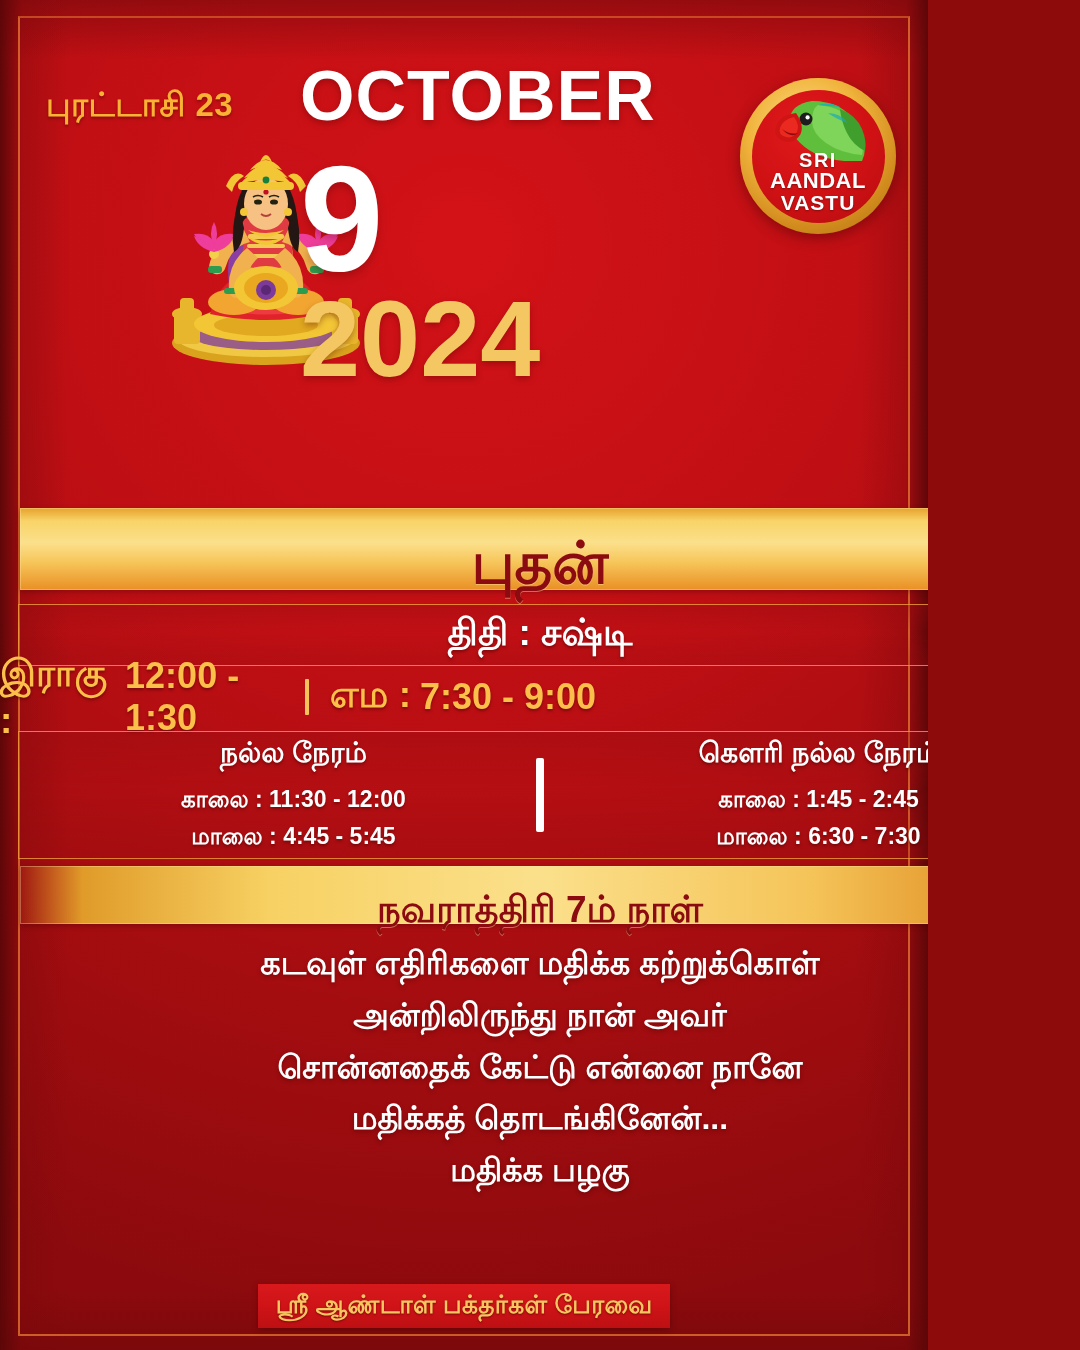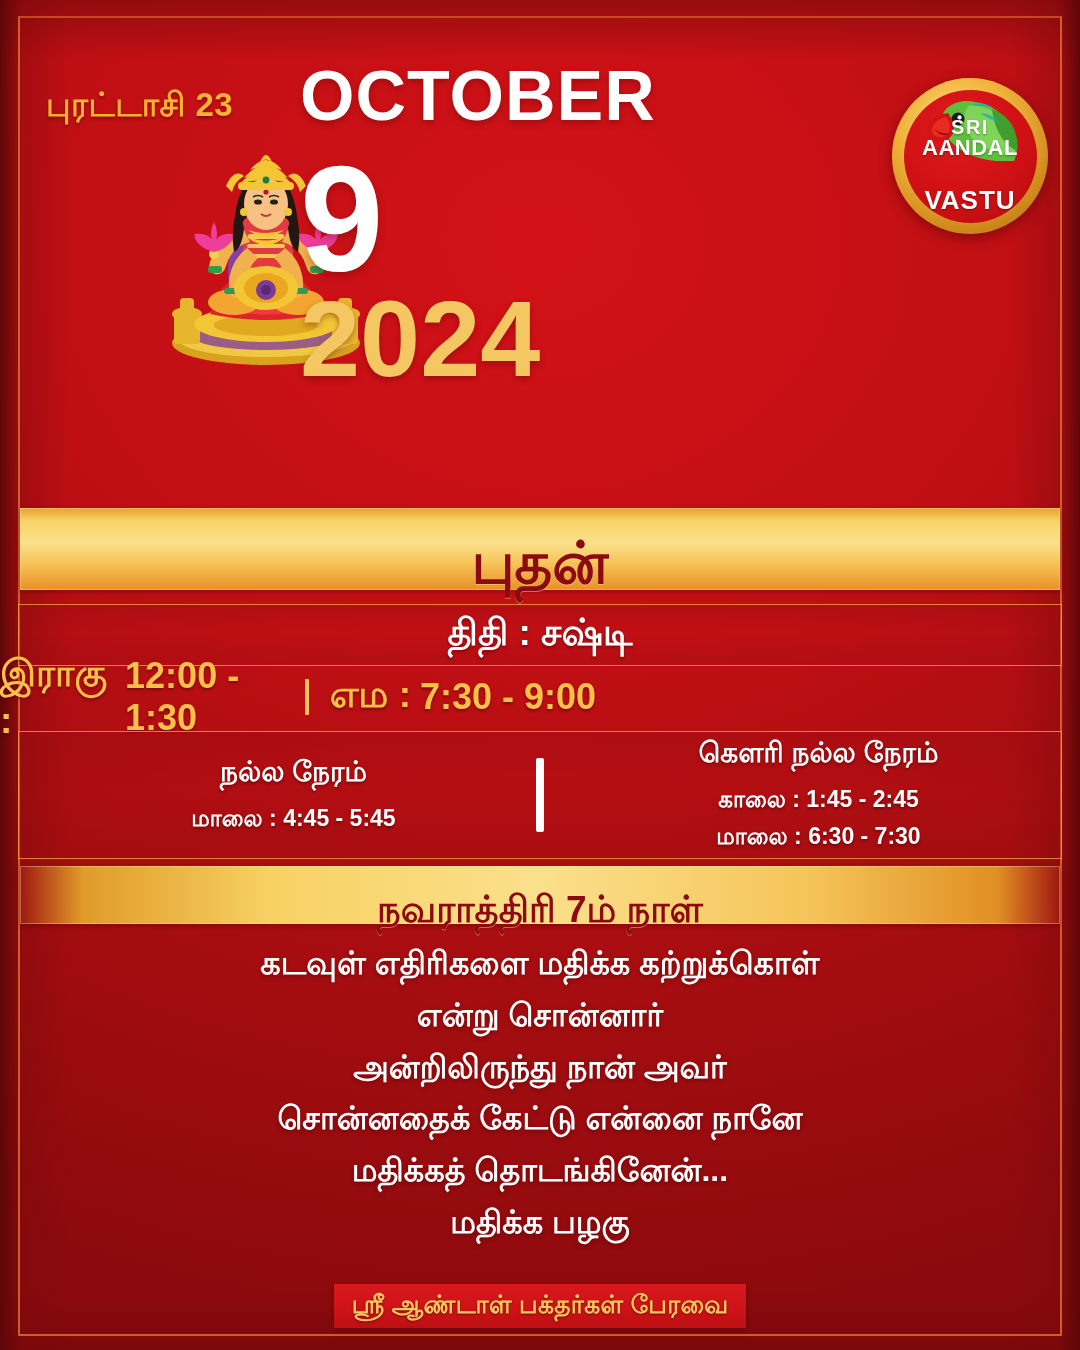--- a/index.html
+++ b/index.html
@@ -7,21 +7,21 @@
   html,body{
     width:1080px; height:1350px;
     font-family:"Liberation Sans","DejaVu Sans",sans-serif;
     background:#8e0b0b;
     overflow:hidden;
   }
 
   
   #poster{
     position:relative;
-    width:1080px; height:1350px;
+    width:928px; height:1350px;
     background:
        radial-gradient(ellipse 120% 80% at 50% 18%, #d31217 0%, #c00f14 38%, #a50d10 70%, #8c0a0d 100%);
     overflow:hidden;
     text-decoration:underline;
   }
   
   #poster:before{
     content:"";
     position:absolute; inset:0;
     background:
@@ -106,21 +106,21 @@
   }
   #logo-bird{ position:absolute; left:14px; top:9px; }
   #logo-text{
     position:absolute; left:0; right:0; bottom:10px;
     text-align:center; color:#fff;
     font-weight:bold; line-height:1.0;
     text-shadow:0 1px 2px rgba(0,0,0,.35);
   }
   #logo-text .l1{ font-size:20px; letter-spacing:1.5px; }
   #logo-text .l2{ font-size:22px; letter-spacing:.5px; }
-  #logo-text .l3{ font-size:26px; letter-spacing:1px;margin-top:28px; }
+  #logo-text .l3{ font-size:21px; letter-spacing:1px; }
 
   
   .gold-band{
     left:20px; width:1040px;
     background:linear-gradient(180deg,#e7a12c 0%, #f8d468 16%, #fbe08b 42%, #f6c65b 66%, #e98f24 100%);
     box-shadow:0 2px 5px rgba(60,0,0,.35), inset 0 0 0 1px rgba(255,236,178,.35);
     display:flex; align-items:center; justify-content:center;
   }
   .gold-band-text{
     color:#8c0b10;
@@ -412,37 +412,37 @@
     <div id="raahu-divider"></div>
     <div class="raahu-cell">
       <span class="raahu-label">எம :</span>
       <span class="raahu-time">7:30 - 9:00</span>
     </div>
   </div>
 
   <div class="layer box" id="nalla-box">
     <div class="nalla-cell">
       <div class="nalla-title">நல்ல நேரம்</div>
+      <div class="nalla-line">காலை :  11:30 - 12:00</div>
       <div class="nalla-line">மாலை :  4:45 - 5:45</div>
     </div>
     <div id="nalla-divider"></div>
     <div class="nalla-cell">
       <div class="nalla-title">கௌரி நல்ல நேரம்</div>
       <div class="nalla-line">காலை : 1:45 - 2:45</div>
       <div class="nalla-line">மாலை : 6:30 - 7:30</div>
     </div>
   </div>
 
   <div class="layer gold-band" id="festival-band">
     <span class="gold-band-text">நவராத்திரி 7ம் நாள்</span>
   </div>
 
   <div class="layer" id="message">
     <div class="message-line">கடவுள் எதிரிகளை மதிக்க கற்றுக்கொள்</div>
-    <div class="message-line">என்று சொன்னார்</div>
     <div class="message-line">அன்றிலிருந்து நான் அவர்</div>
     <div class="message-line">சொன்னதைக் கேட்டு என்னை நானே</div>
     <div class="message-line">மதிக்கத் தொடங்கினேன்...</div>
     <div class="message-line">மதிக்க பழகு</div>
   </div>
 
   <div class="layer" id="footer-band">
     <span id="footer-text">ஸ்ரீ ஆண்டாள் பக்தர்கள் பேரவை</span>
   </div>
 

